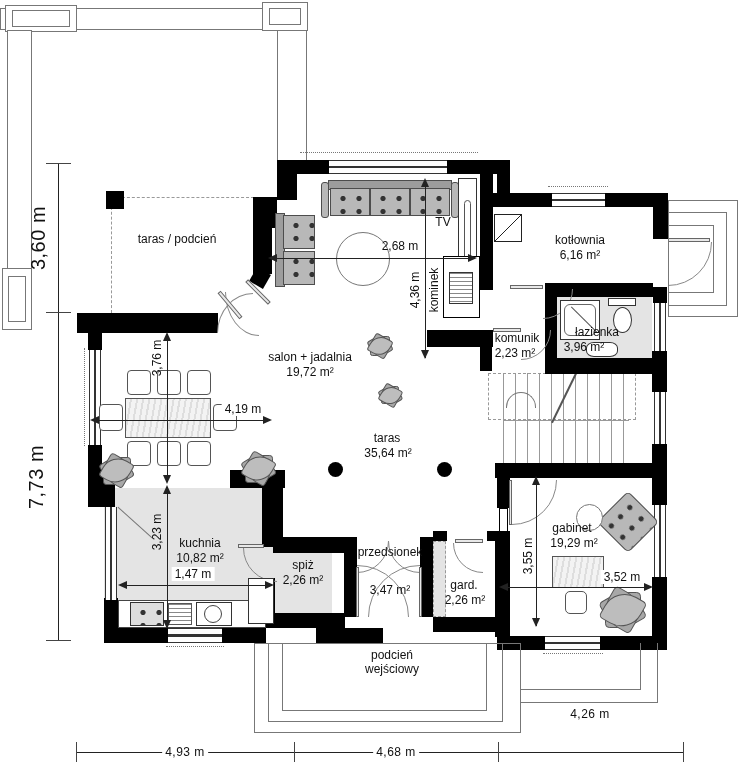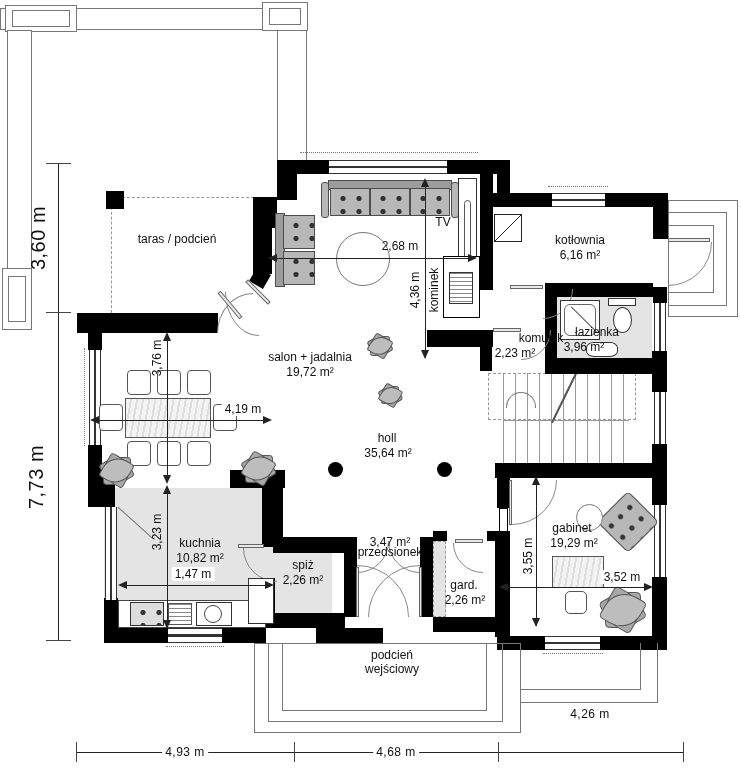--- a/index.html
+++ b/index.html
@@ -342,29 +342,29 @@
   <div class="a lbl" style="left:310px;top:357px">salon + jadalnia</div>
   <div class="a lbl" style="left:310px;top:372px">19,72  m²</div>
 
   <div class="a lbl" style="left:200px;top:543px">kuchnia</div>
   <div class="a lbl" style="left:200px;top:558px">10,82 m²</div>
 
   <div class="a lbl" style="left:303px;top:565px">spiż</div>
   <div class="a lbl" style="left:303px;top:580px">2,26 m²</div>
 
   <div class="a lbl" style="left:390px;top:552px">przedsionek</div>
-  <div class="a lbl" style="left:390px;top:542px">3,47 m²</div>
+  <div class="a lbl" style="left:390px;top:590px">3,47 m²</div>
 
   <div class="a lbl" style="left:464px;top:585px">gard.</div>
   <div class="a lbl" style="left:465px;top:600px">2,26 m²</div>
 
-  <div class="a lbl" style="left:387px;top:438px">holl</div>
+  <div class="a lbl" style="left:387px;top:438px">taras</div>
   <div class="a lbl" style="left:388px;top:453px">35,64 m²</div>
 
-  <div class="a lbl" style="left:541px;top:338px">komunik</div>
+  <div class="a lbl" style="left:517px;top:338px">komunik</div>
   <div class="a lbl" style="left:515px;top:353px">2,23 m²</div>
 
   <div class="a lbl" style="left:580px;top:240px">kotłownia</div>
   <div class="a lbl" style="left:580px;top:255px">6,16 m²</div>
 
   <div class="a lbl" style="left:597px;top:332px">łazienka</div>
   <div class="a lbl" style="left:584px;top:347px">3,96 m²</div>
 
   <div class="a lbl" style="left:572px;top:528px">gabinet</div>
   <div class="a lbl" style="left:574px;top:543px">19,29 m²</div>

